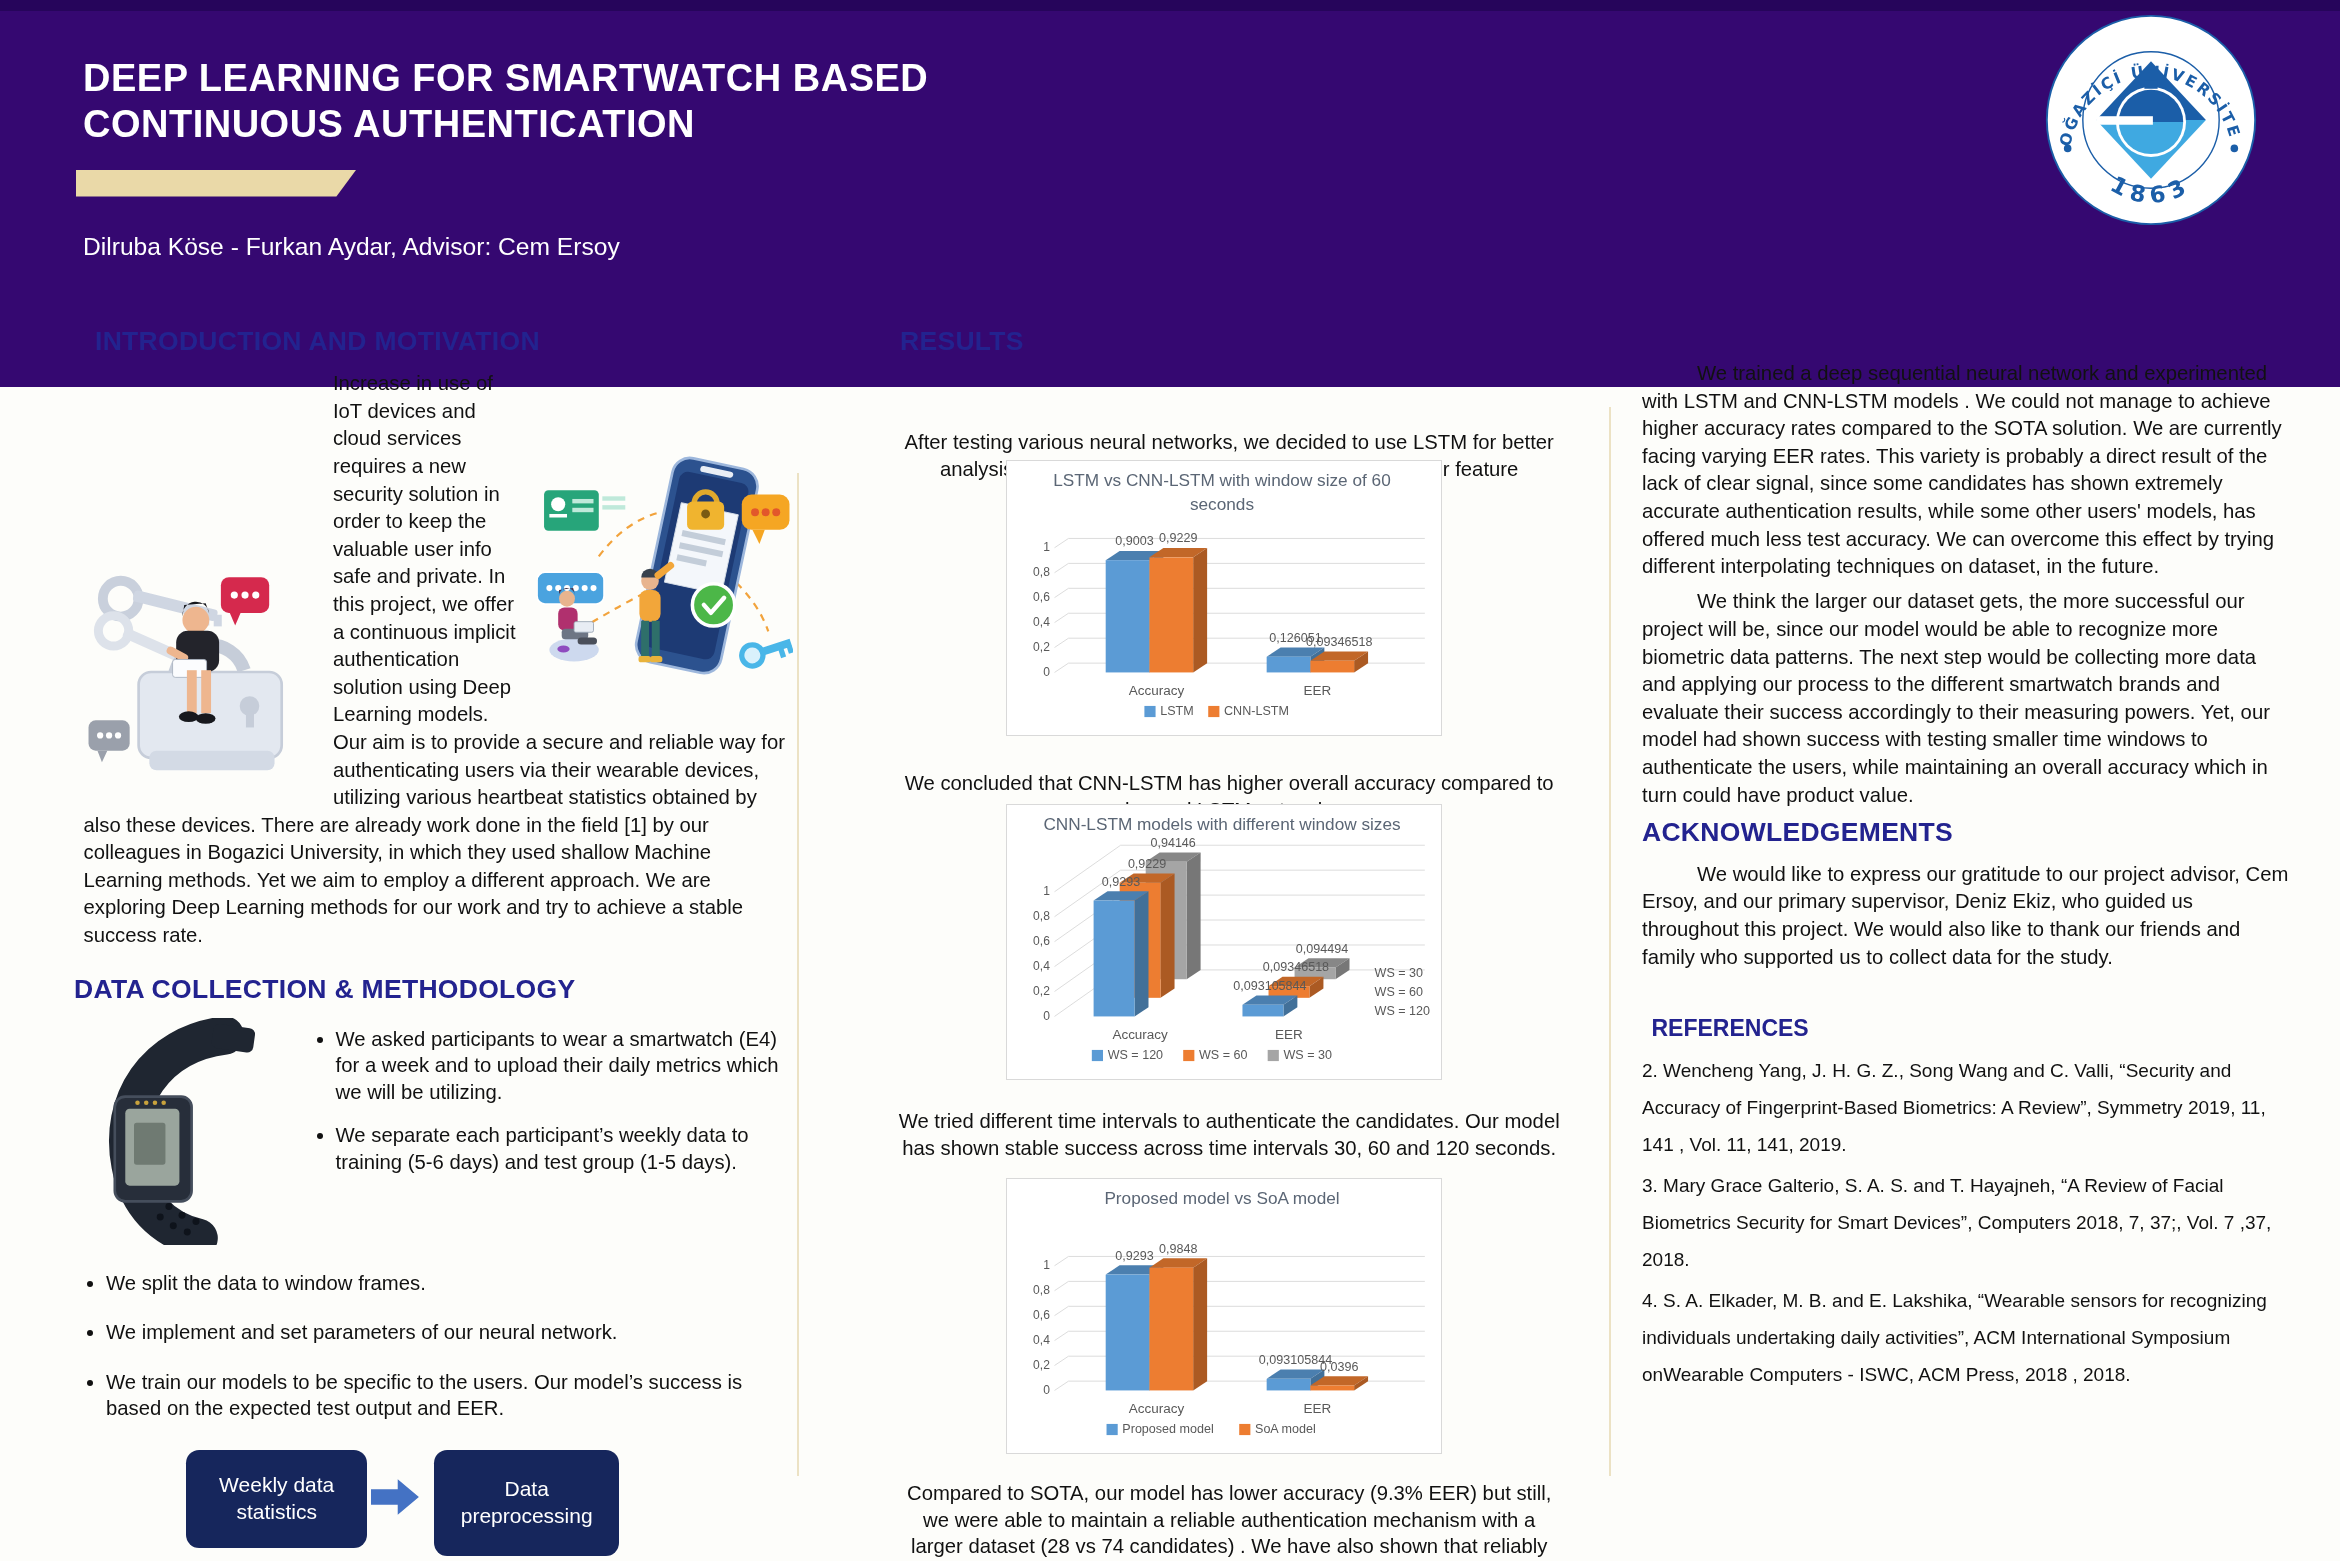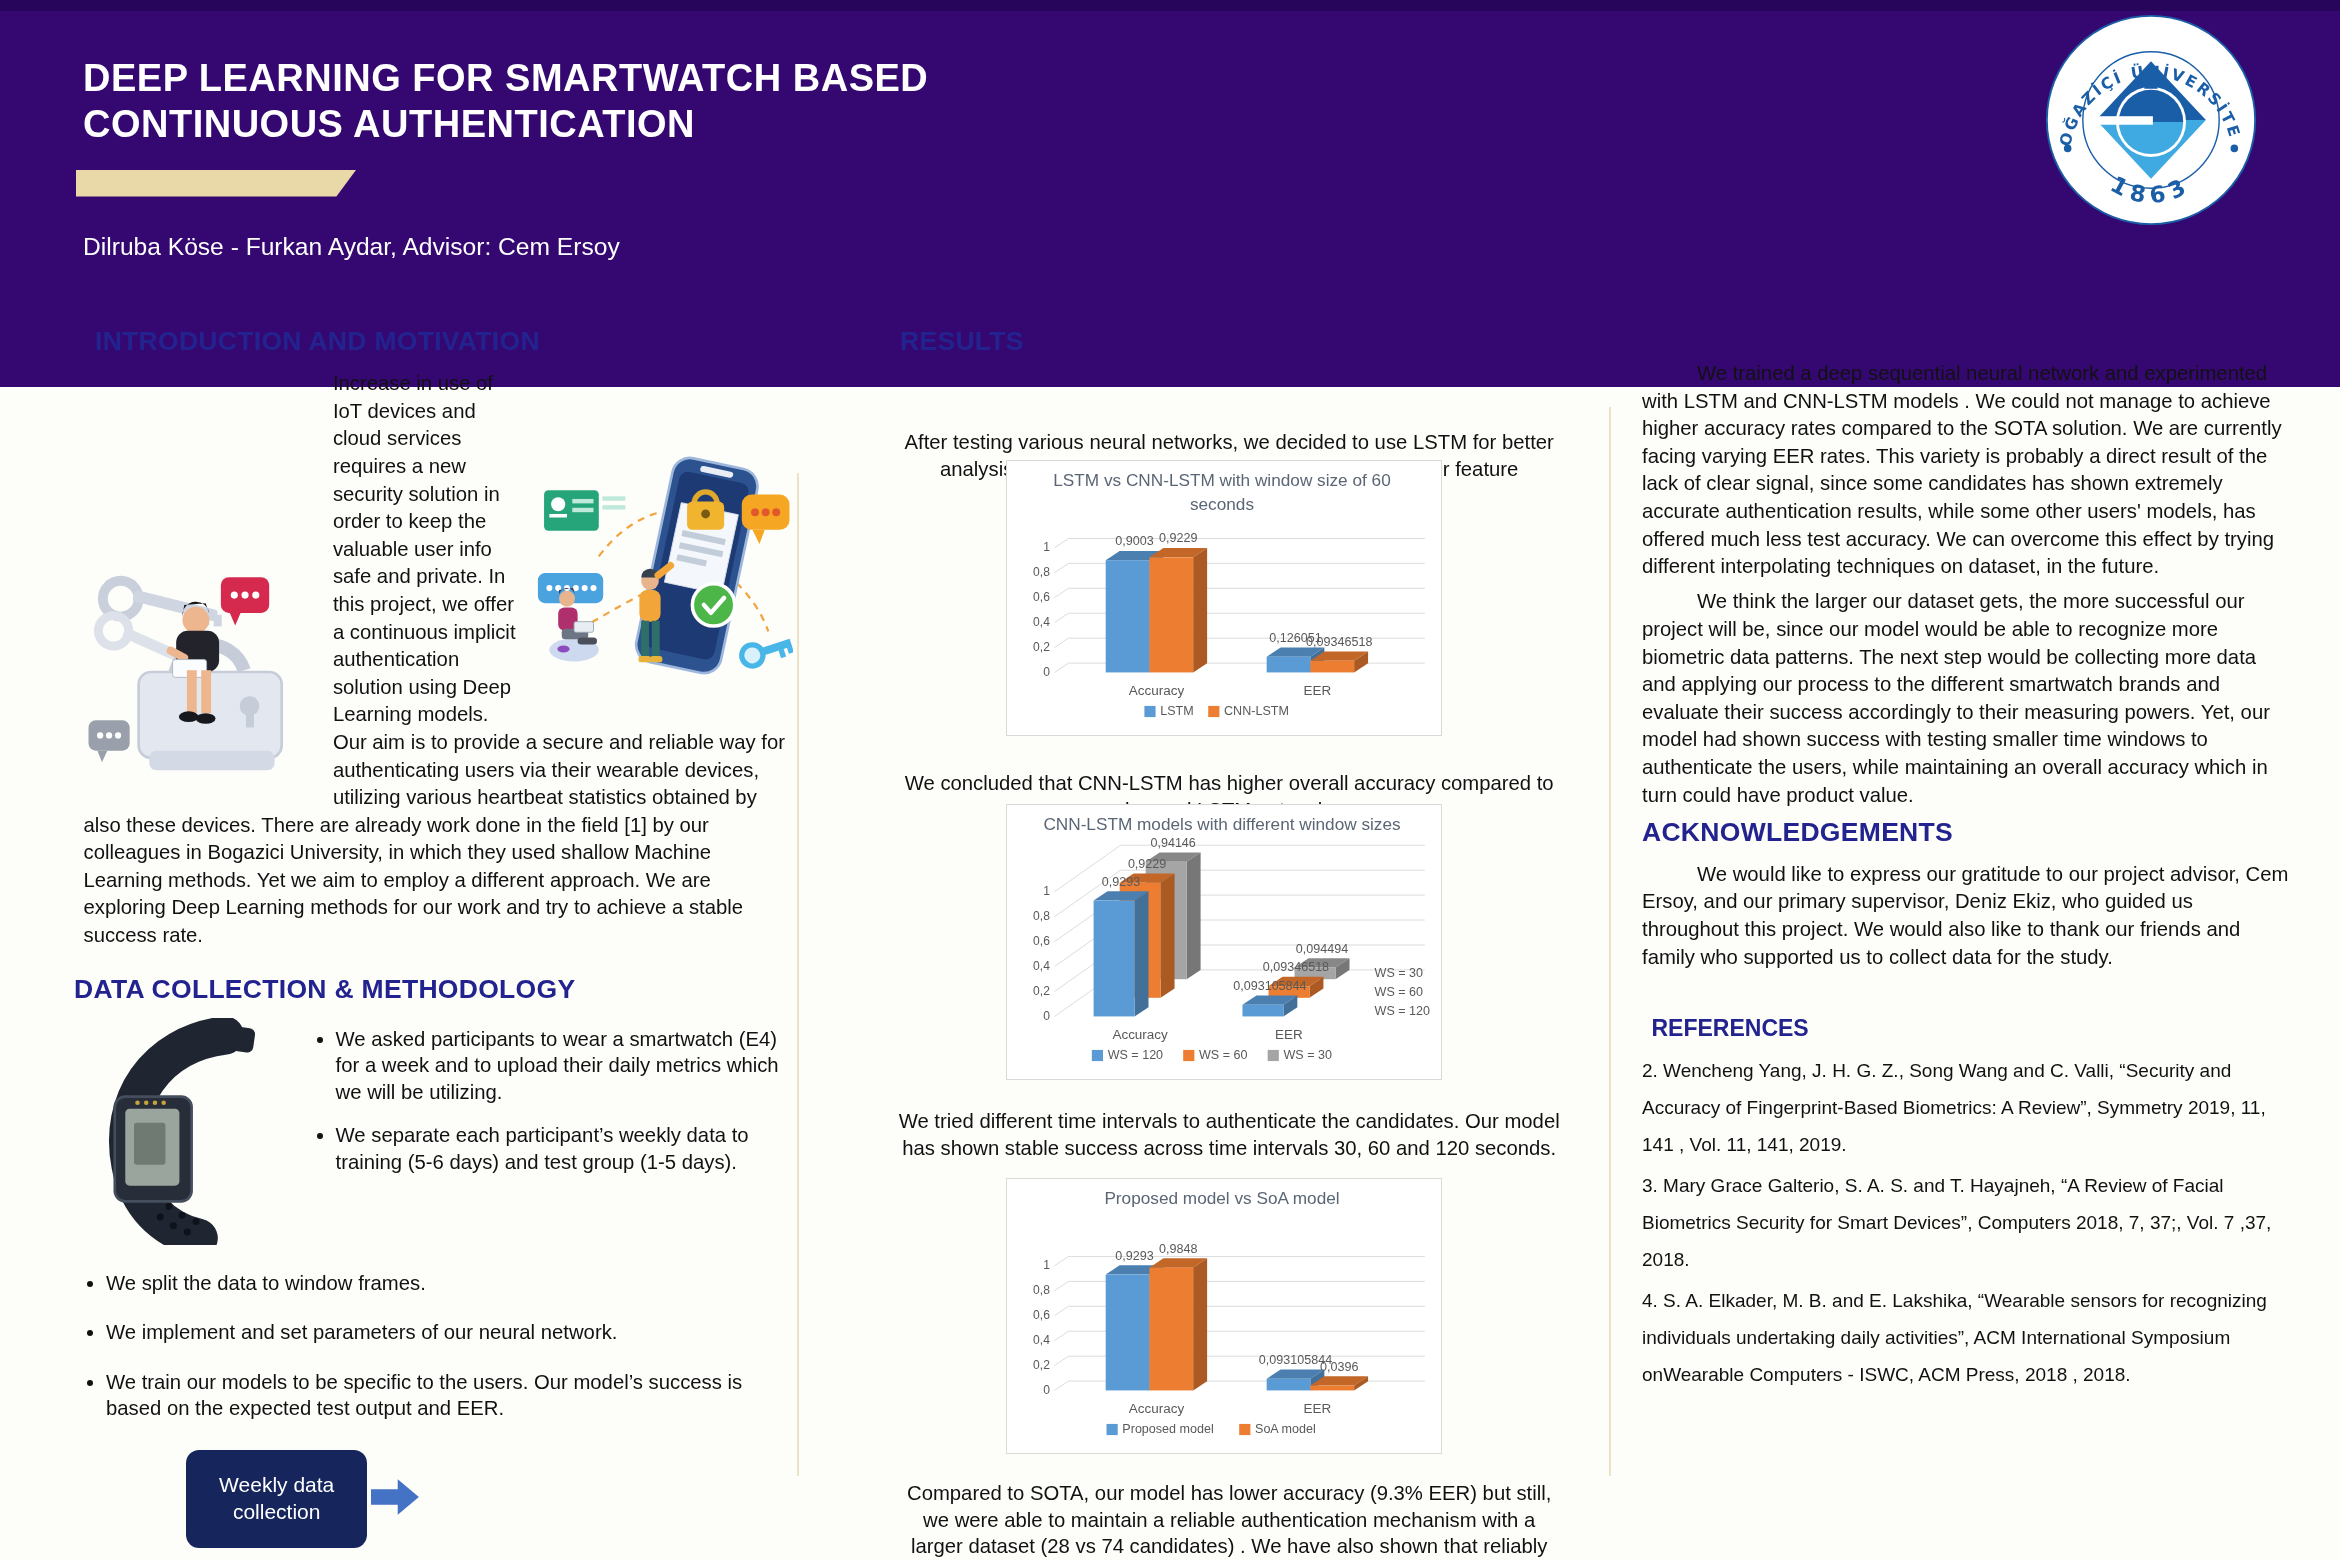--- a/index.html
+++ b/index.html
@@ -255,24 +255,25 @@
       </ul>
     </div>
 
     <ul class="bullets bullets-full">
       <li>We split the data to window frames.</li>
       <li>We implement and set parameters of our neural network.</li>
       <li>We train our models to be specific to the users. Our model’s success is based on the expected test output and EER.</li>
     </ul>
 
     <div class="flowchart">
-      <div class="flow-box fb1">Weekly data collection</div>
+      <div class="flow-box fb1">Weekly data statistics</div>
       <svg class="fa-right" viewBox="0 0 44 34">
         <polygon points="0,10 24,10 24,1 43,17 24,33 24,24 0,24" fill="#4472C4"></polygon>
       </svg>
+      <div class="flow-box fb2">Data preprocessing</div>
 
     </div>
   </div>
 
   <div class="col col-mid">
     <h2 class="sec">RESULTS</h2>
 
     <p class="caption" style="top:83px;">After testing various neural networks, we decided to use LSTM for better analysis of the sequential data and CNN-LSTM for better feature extraction.</p>
 
     <div class="chart-box" style="top:134px;">

